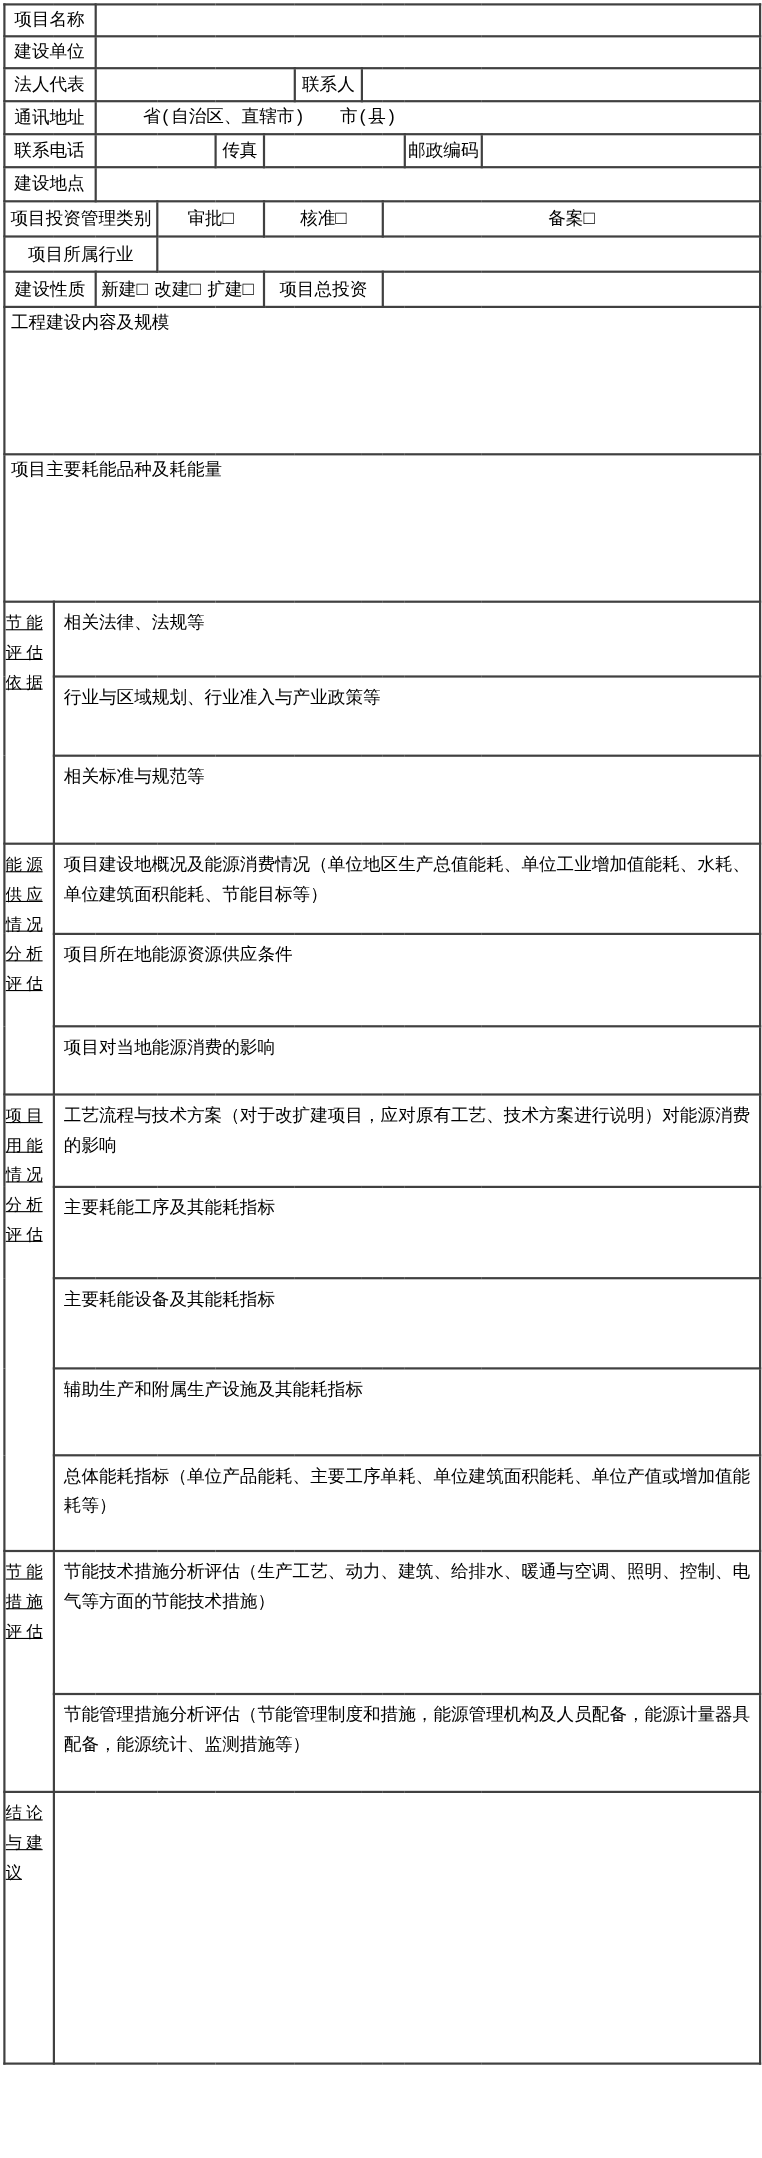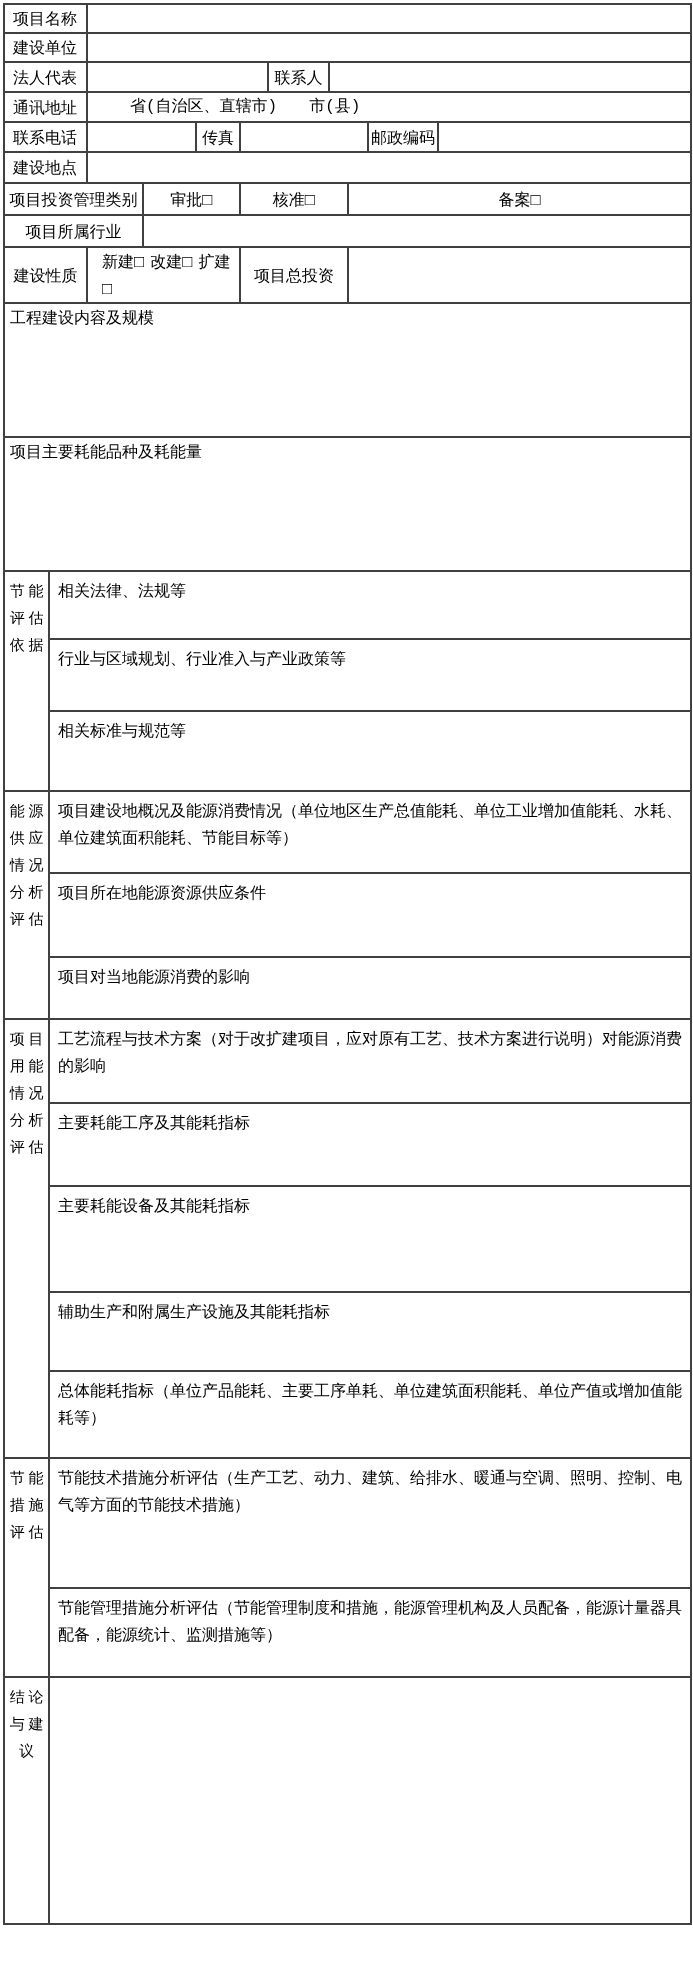--- a/index.html
+++ b/index.html
@@ -6,24 +6,24 @@
   html,body{margin:0;padding:0;}
   body{width:693px;height:1962px;background:#fff;color:#000;
        font-family:"Liberation Serif",serif;overflow:hidden;}
   table{border-collapse:collapse;table-layout:fixed;width:687px;margin:3px 0 0 3px;}
   td{border:2px solid #404040;font-size:16px;line-height:27px;padding:0;
      vertical-align:middle;word-break:break-all;overflow:hidden;}
   .lbl{padding-left:8px;}
   .ctr{text-align:center;}
   .tall{vertical-align:top;padding:0 6px 0 5px;}
   .content{vertical-align:top;padding:5px 6px 0 8px;border-radius:29px;}
-  .vtitle{vertical-align:top;text-align:center;padding-top:6px;font-size:15px;line-height:27px;}
+  .vtitle{vertical-align:top;text-align:left;padding-top:6px;font-size:15px;line-height:27px;text-decoration:underline;}
   .vtitle div{white-space:nowrap;}
   .addr{padding-left:42px;font-family:Liberation Mono, monospace;}
-  .opts{padding-left:14px;}
+  .opts{padding-left:4px;}
   .opt{margin-right:6px;}
   .box{font-size:17px;}
 </style>
 </head>
 <body>
 
 <table>
   <colgroup>
     <col style="width:45px">
       <col style="width:38px">
@@ -137,21 +137,21 @@
         <div>用 能</div>
         <div>情 况</div>
         <div>分 析</div>
         <div>评 估</div>
       </td>
       <td colspan="10" class="content">工艺流程与技术方案（对于改扩建项目，应对原有工艺、技术方案进行说明）对能源消费的影响</td>
     </tr>
     <tr style="height:83px">
       <td colspan="10" class="content">主要耗能工序及其能耗指标</td>
     </tr>
-    <tr style="height:106px">
+    <tr style="height:82px">
       <td colspan="10" class="content">主要耗能设备及其能耗指标</td>
     </tr>
     <tr style="height:79px">
       <td colspan="10" class="content">辅助生产和附属生产设施及其能耗指标</td>
     </tr>
     <tr style="height:87px">
       <td colspan="10" class="content">总体能耗指标（单位产品能耗、主要工序单耗、单位建筑面积能耗、单位产值或增加值能耗等）</td>
     </tr>
 
     <tr style="height:130px">

